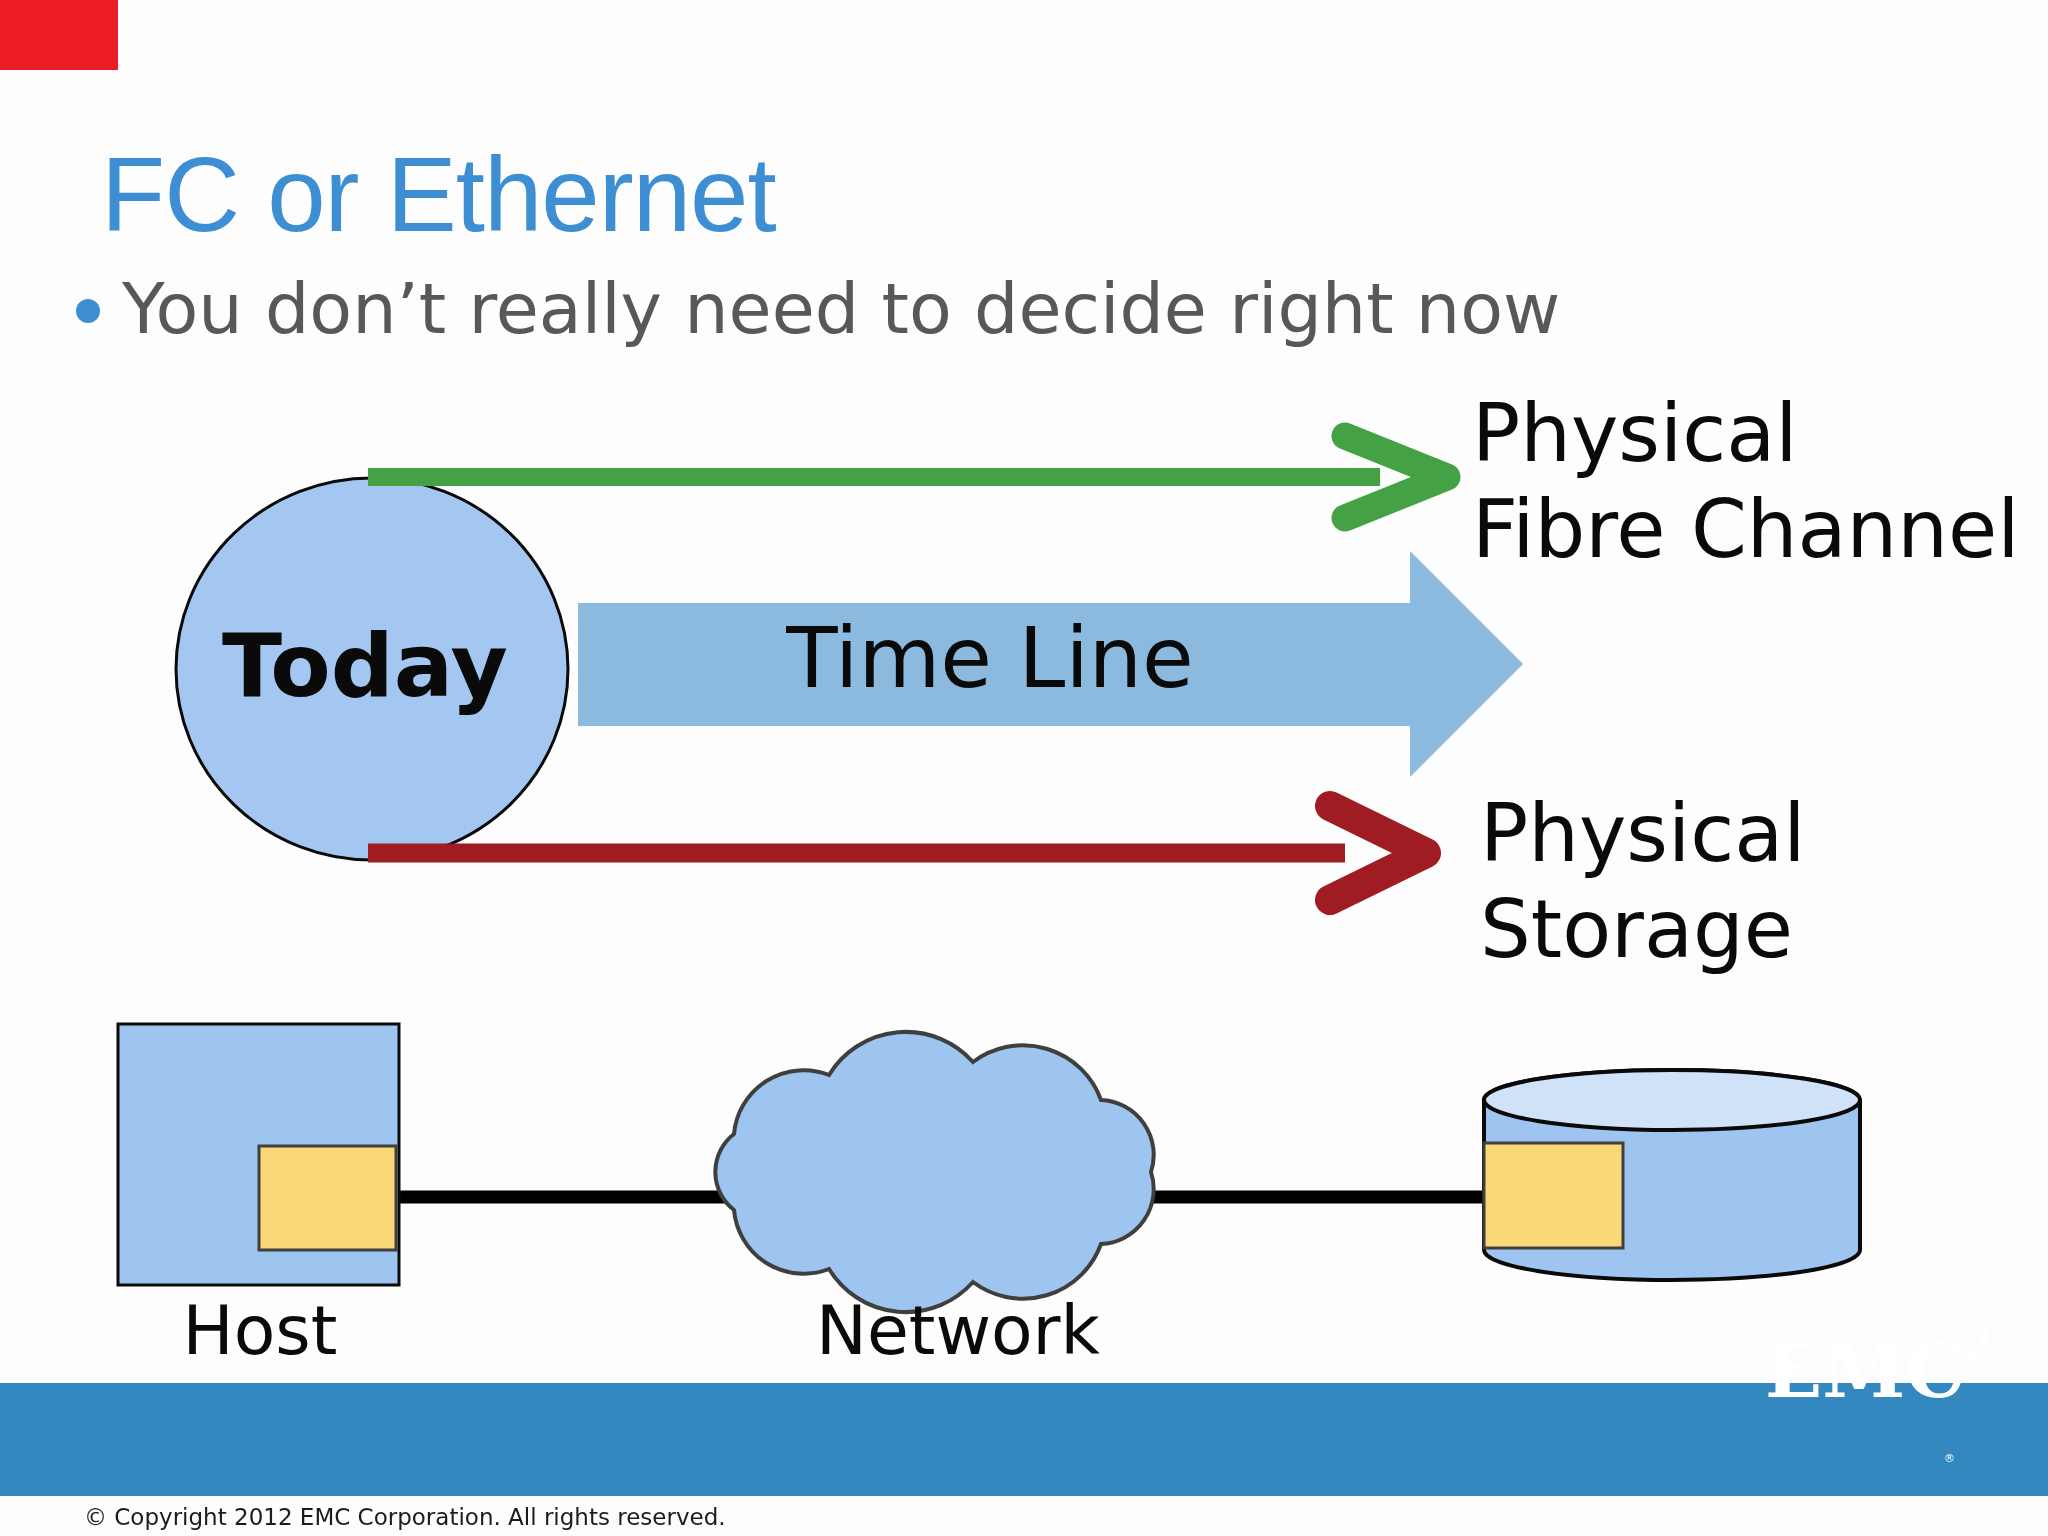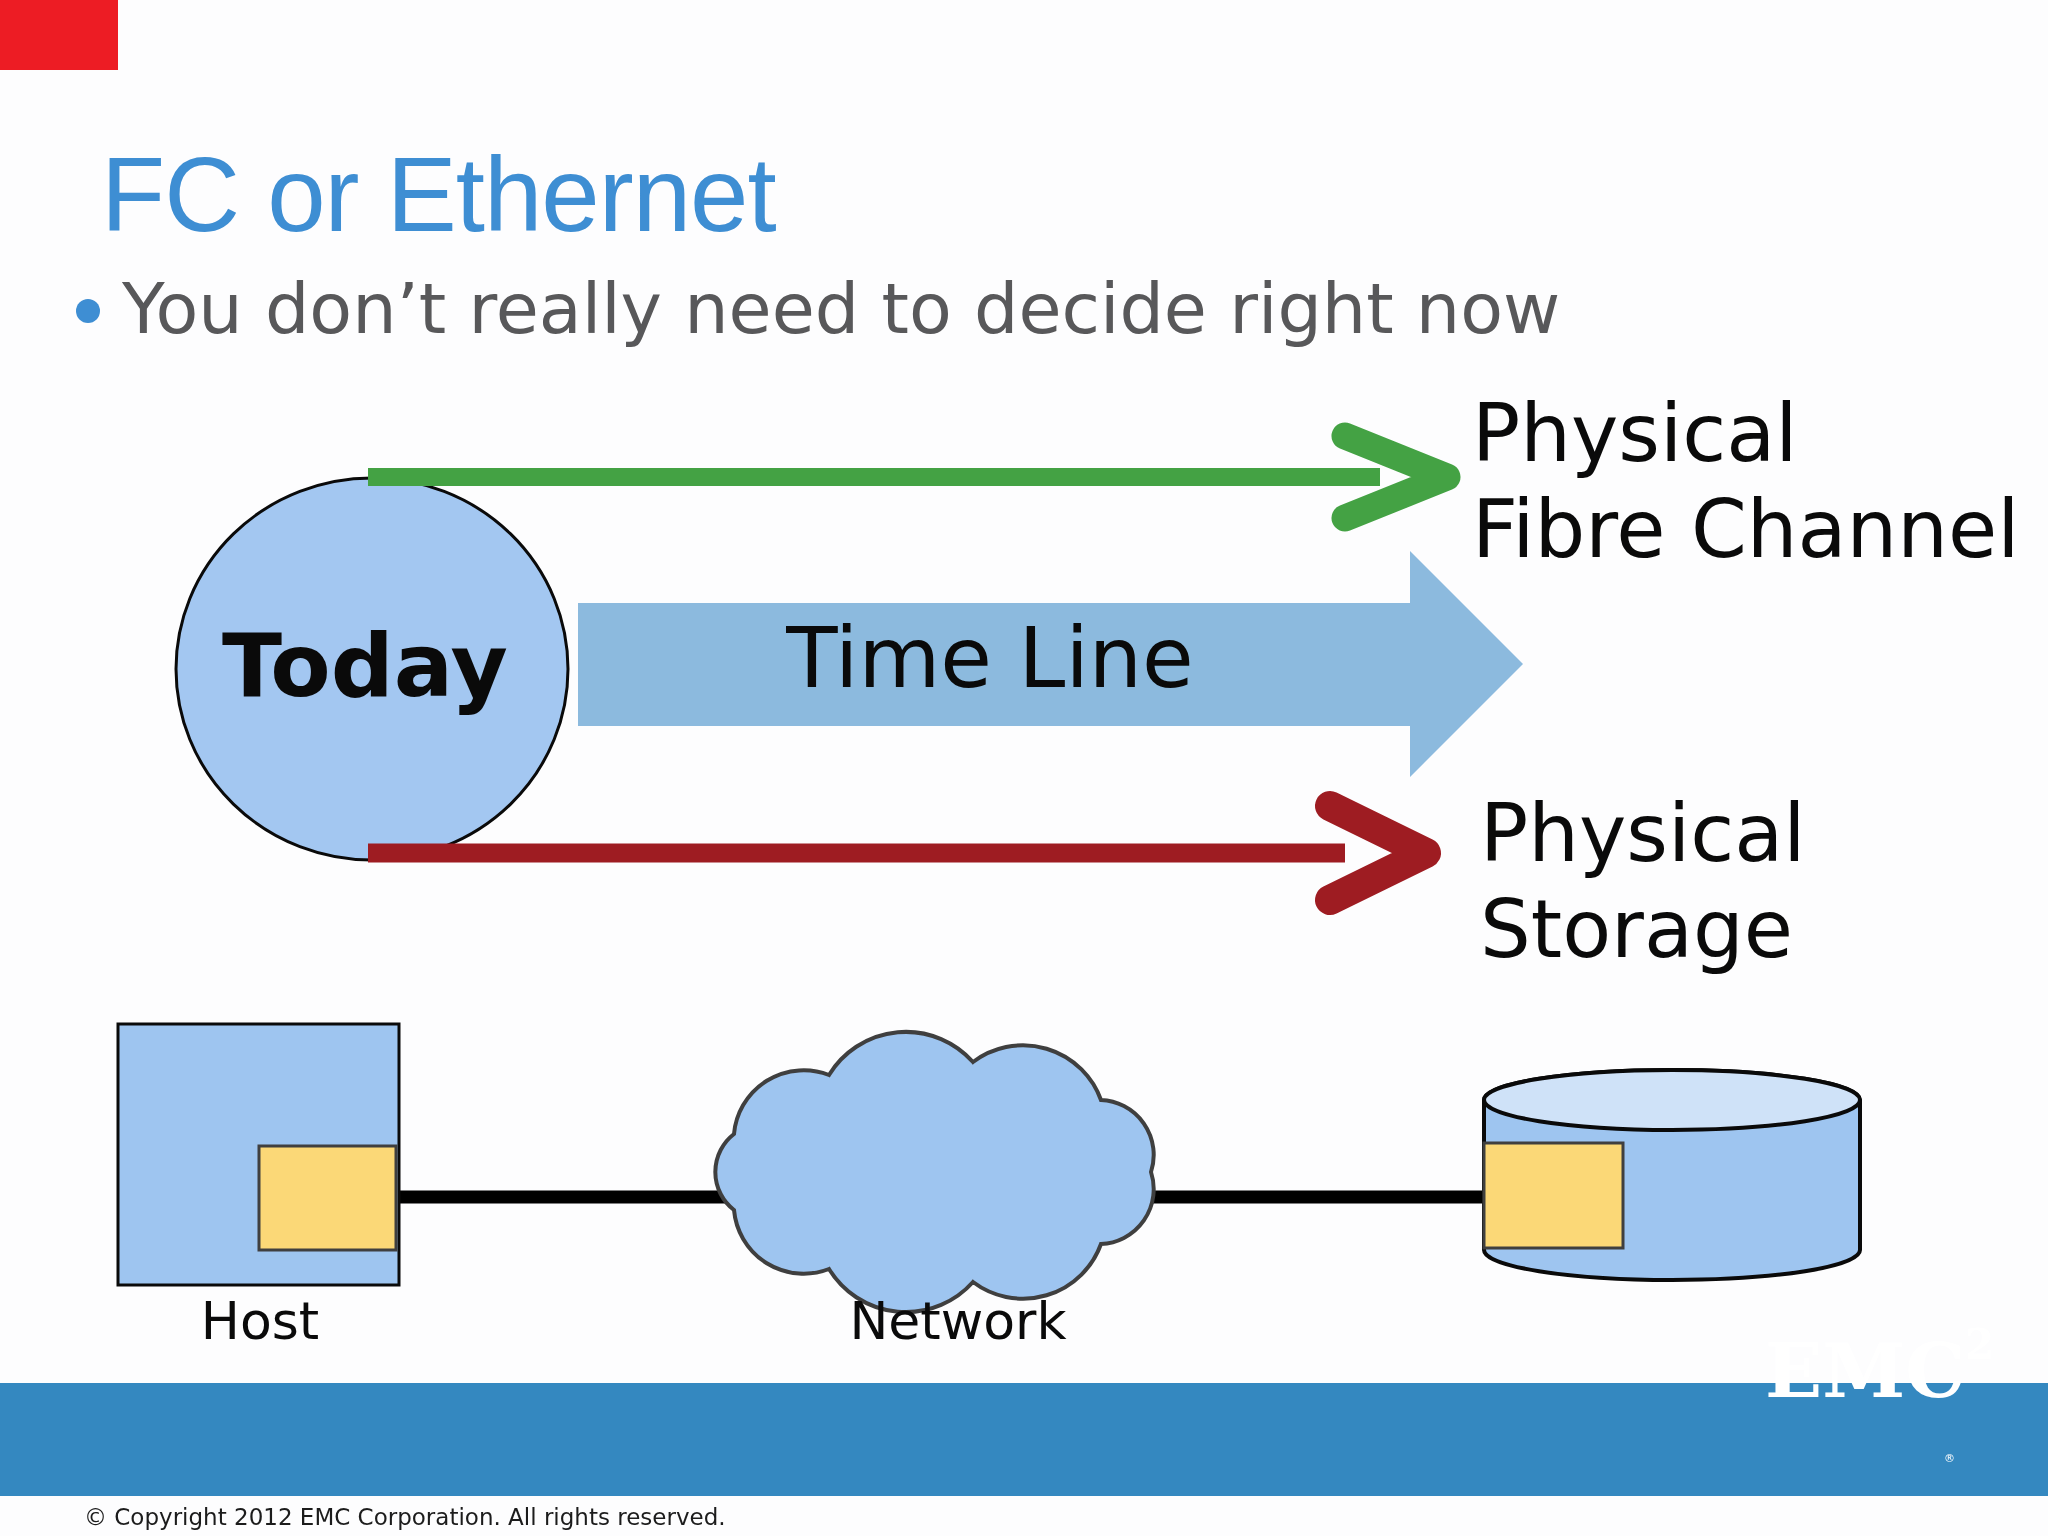--- a/index.html
+++ b/index.html
@@ -31,21 +31,21 @@
   .today-label{
     left:222px;top:622px;width:300px;text-align:left;
     font-size:88px;font-weight:bold;line-height:1;
   }
   .timeline-label{
     left:740px;top:616px;width:500px;text-align:center;
     font-size:84px;line-height:1;
   }
   .fc-label{left:1472px;top:386px;font-size:80px;line-height:1.2;white-space:nowrap;}
   .eth-label{left:1480px;top:786px;font-size:80px;line-height:1.2;white-space:nowrap;}
-  .node-label{font-size:52px;line-height:1.15;text-align:center;}
+  .node-label{font-size:68px;line-height:1.15;text-align:center;}
   .host-label{left:110px;top:1292px;width:300px;}
   .network-label{left:808px;top:1292px;width:300px;}
   .storage-label{left:1542px;top:1292px;width:300px;}
   .footer-bar{left:0;top:1383px;width:2048px;height:113px;background:#3488c0;}
   .emc-logo{
     left:1765px;top:1334px;
     font-family:"DejaVu Serif", serif;font-weight:bold;
     font-size:75px;line-height:1;color:#ffffff;white-space:nowrap;
   }
   .emc-logo sup{font-size:42px;vertical-align:38px;line-height:0;}

